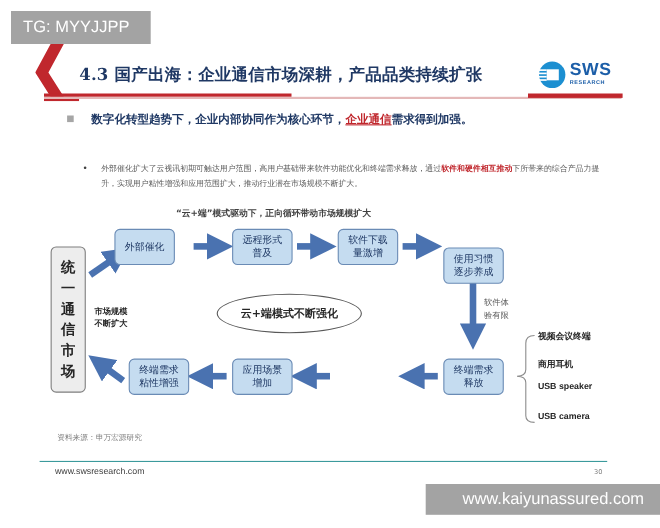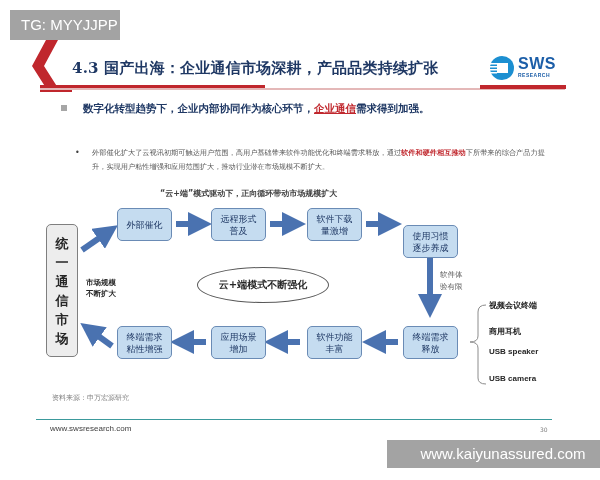--- a/index.html
+++ b/index.html
@@ -2,21 +2,21 @@
 <html><head>
 <meta charset="utf-8">
 <style>
   * { box-sizing: border-box; margin: 0; padding: 0; }
   html, body { width: 600px; height: 480px; background: #ffffff; overflow: hidden; }
   body { position: relative; font-family: "DejaVu Sans", "Liberation Sans", sans-serif; }
 
   .slide { position: absolute; left: 0; top: 0; width: 600px; height: 480px; background: #fff; }
 
   
-  .wm-top { position: absolute; left: 10px; top: 10px; width: 110px; height: 30px; background: #a3a3a3;
+  .wm-top { position: absolute; left: 10px; top: 10px; width: 127px; height: 30px; background: #a3a3a3;
             color: #fff; font-family: "Liberation Sans", sans-serif; font-size: 15px; line-height: 30px; padding-left: 11px; z-index: 5; }
   .wm-bottom { position: absolute; left: 387px; top: 440px; width: 232px; height: 28px; background: #a3a3a3;
                color: #fff; font-family: "Liberation Sans", sans-serif; font-size: 15px; line-height: 28px; text-align: center; z-index: 5; }
 
   
   .header-chevron { position: absolute; left: 32px; top: 40px; width: 40px; height: 52px; }
   .title { position: absolute; left: 72px; top: 59px; font-family: "DejaVu Serif", "Liberation Serif", serif;
            font-weight: bold; font-size: 15px; color: #1f3864; letter-spacing: 0.2px; }
   .header-rule { position: absolute; left: 40px; top: 85px; width: 225px; height: 3px; background: #c0272d; }
   .header-rule2 { position: absolute; left: 40px; top: 88px; width: 525px; height: 2px; background: #e4b8b8; }
@@ -126,21 +126,21 @@
     <div>信</div>
     <div>市</div>
     <div>场</div>
   </div>
 
   <div class="side-label" style="left:86px;top:277px;">
     <div>市场规模</div>
     <div>不断扩大</div>
   </div>
 
-  <div class="node" style="left:117px;top:208px;">
+  <div class="node" style="left:104px;top:208px;">
     <span>外部催化</span>
   </div>
   <div class="node" style="left:211px;top:208px;">
     <span><span>远程形式</span><br><span>普及</span></span>
   </div>
   <div class="node" style="left:307px;top:208px;">
     <span><span>软件下载</span><br><span>量激增</span></span>
   </div>
   <div class="node" style="left:403px;top:225px;">
     <span><span>使用习惯</span><br><span>逐步养成</span></span>
@@ -152,23 +152,20 @@
   </div>
 
   <div class="ellipse">云+端模式不断强化</div>
 
   <div class="node" style="left:117px;top:326px;">
     <span><span>终端需求</span><br><span>粘性增强</span></span>
   </div>
   <div class="node" style="left:211px;top:326px;">
     <span><span>应用场景</span><br><span>增加</span></span>
   </div>
-  <div class="node" style="left:307px;top:326px;">
-    <span><span>软件功能</span><br><span>丰富</span></span>
-  </div>
   <div class="node" style="left:403px;top:326px;">
     <span><span>终端需求</span><br><span>释放</span></span>
   </div>
 
   <div class="out-label" style="top:300px;">视频会议终端</div>
   <div class="out-label" style="top:326px;">商用耳机</div>
   <div class="out-label" style="top:347px;">USB speaker</div>
   <div class="out-label" style="top:374px;">USB camera</div>
 
   <div class="source">资料来源：申万宏源研究</div>

